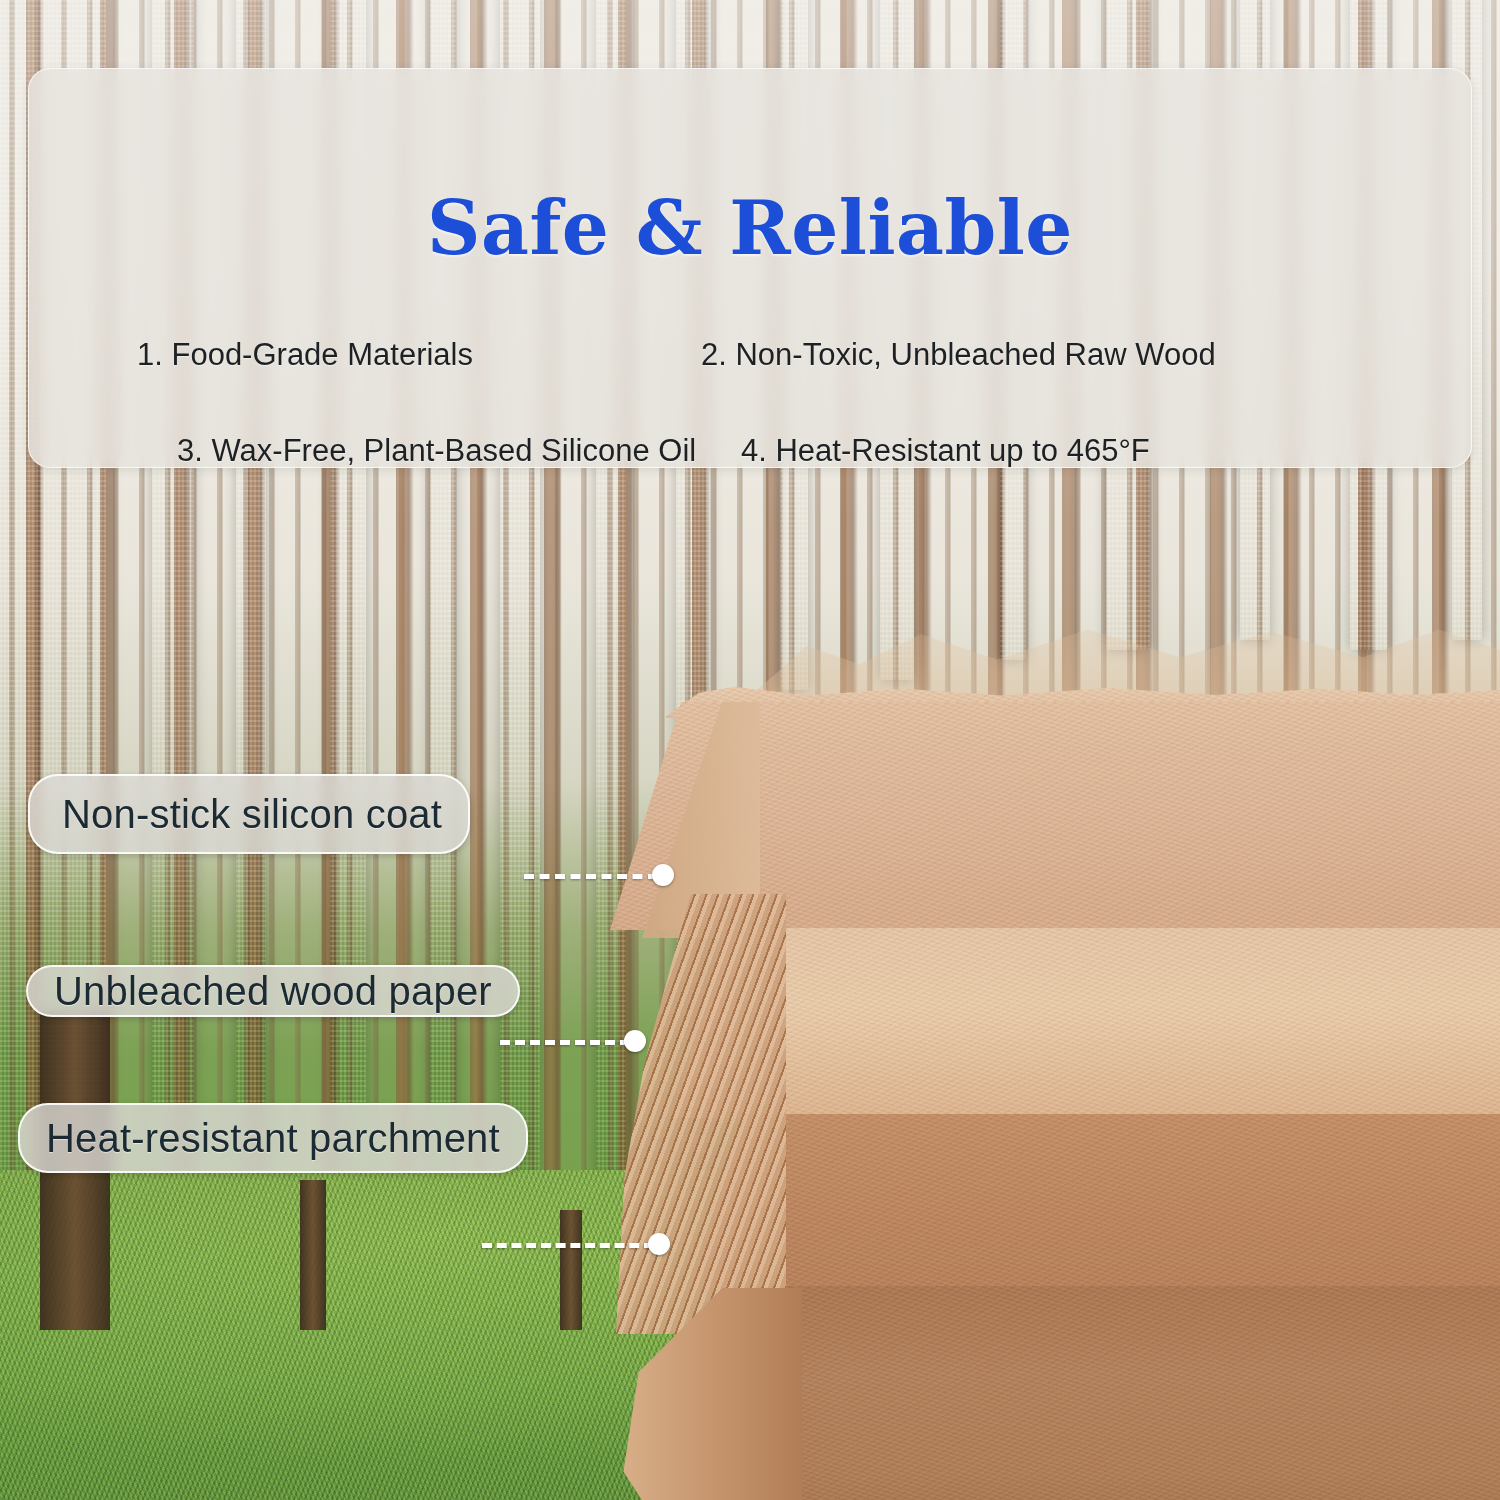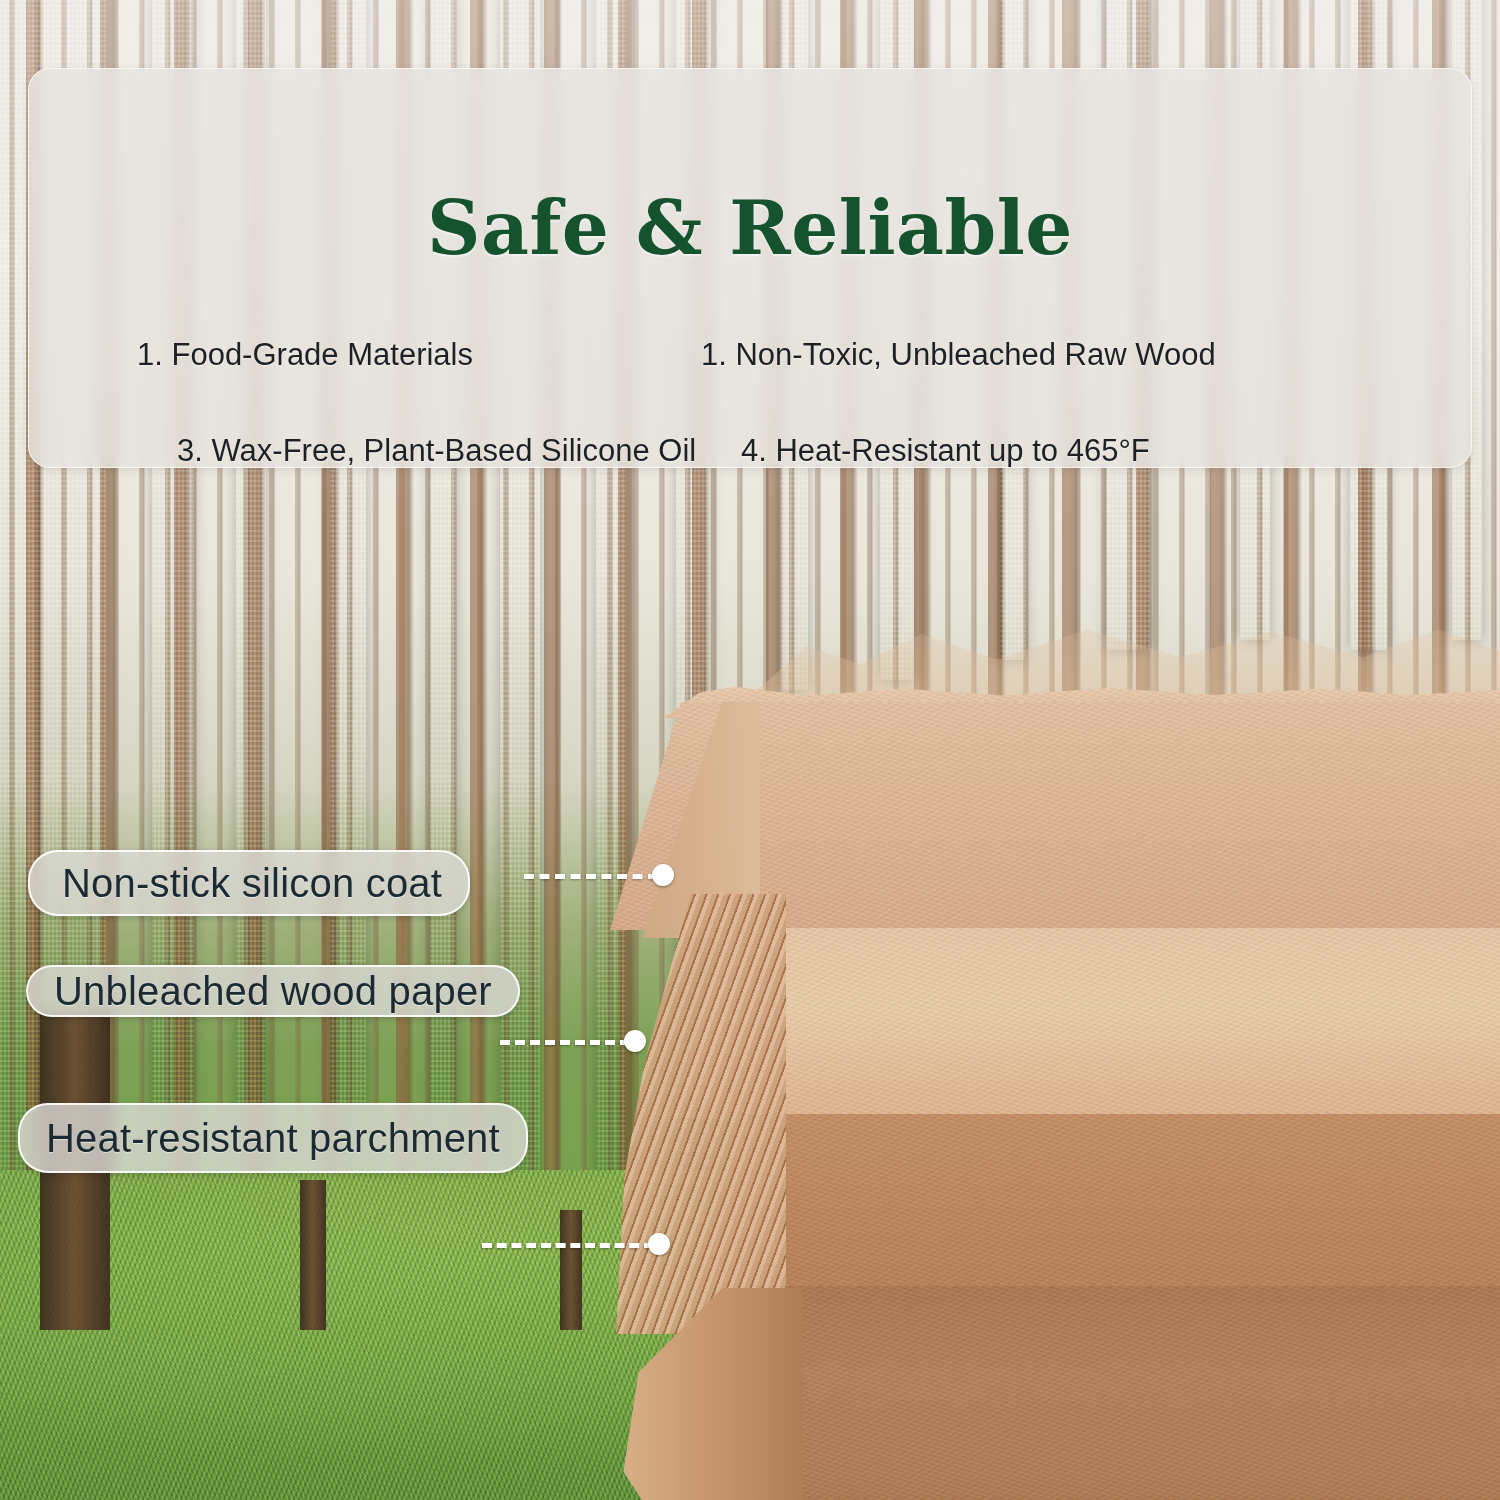--- a/index.html
+++ b/index.html
@@ -104,21 +104,21 @@
   }
   .header-inner{position:relative;width:100%;height:100%;}
 
   .headline{
     position:absolute;left:0;right:0;top:116px;
     text-align:center;
     font-family:"DejaVu Serif", serif;
     font-weight:bold;
     font-size:74px;
     letter-spacing:.5px;
-    color:#14532d;
+    color:#1d4ed8;
     text-shadow:0 2px 2px rgba(255,255,255,.55);
     white-space:nowrap;
   }
 
   .bullets{
     position:absolute;left:0;right:0;top:268px;
   }
   .brow{display:flex;}
   .brow + .brow{margin-top:60px;margin-left:40px;}
   .bcell{
@@ -226,21 +226,21 @@
     backdrop-filter:blur(7px);
     -webkit-backdrop-filter:blur(7px);
     padding:0 26px;
     color:#1b2a33;
     font-size:40px;
     white-space:nowrap;
     letter-spacing:.2px;
   }
   .pill span{text-shadow:0 1px 1px rgba(255,255,255,.55);}
 
-  .pill-1{left:28px;top:850px;height:66px;padding-left:32px;}
+  .pill-1{left:28px;top:774px;height:80px;padding-left:32px;}
   .pill-2{left:26px;top:965px;height:52px;}
   .pill-3{left:18px;top:1103px;height:70px;}
 
   
   .conn{
     position:absolute;height:0;
     border-top:5px dashed #ffffff;
     filter:drop-shadow(0 1px 1px rgba(0,0,0,.35));
   }
   .dot{
@@ -313,21 +313,21 @@
     <div class="bottom-left-curve"></div>
   </div>
 
   <div class="header-panel">
     <div class="header-inner">
       <div class="headline">Safe &amp; Reliable</div>
 
       <div class="bullets">
         <div class="brow">
           <div class="bcell c1">1. Food-Grade Materials</div>
-          <div class="bcell c2">1. Non-Toxic, Unbleached Raw Wood</div>
+          <div class="bcell c2">2. Non-Toxic, Unbleached Raw Wood</div>
         </div>
         <div class="brow">
           <div class="bcell c1">3. Wax-Free, Plant-Based Silicone Oil</div>
           <div class="bcell c2">4. Heat-Resistant up to 465°F</div>
         </div>
       </div>
     </div>
   </div>
 
   <div class="conn conn-1"></div>

